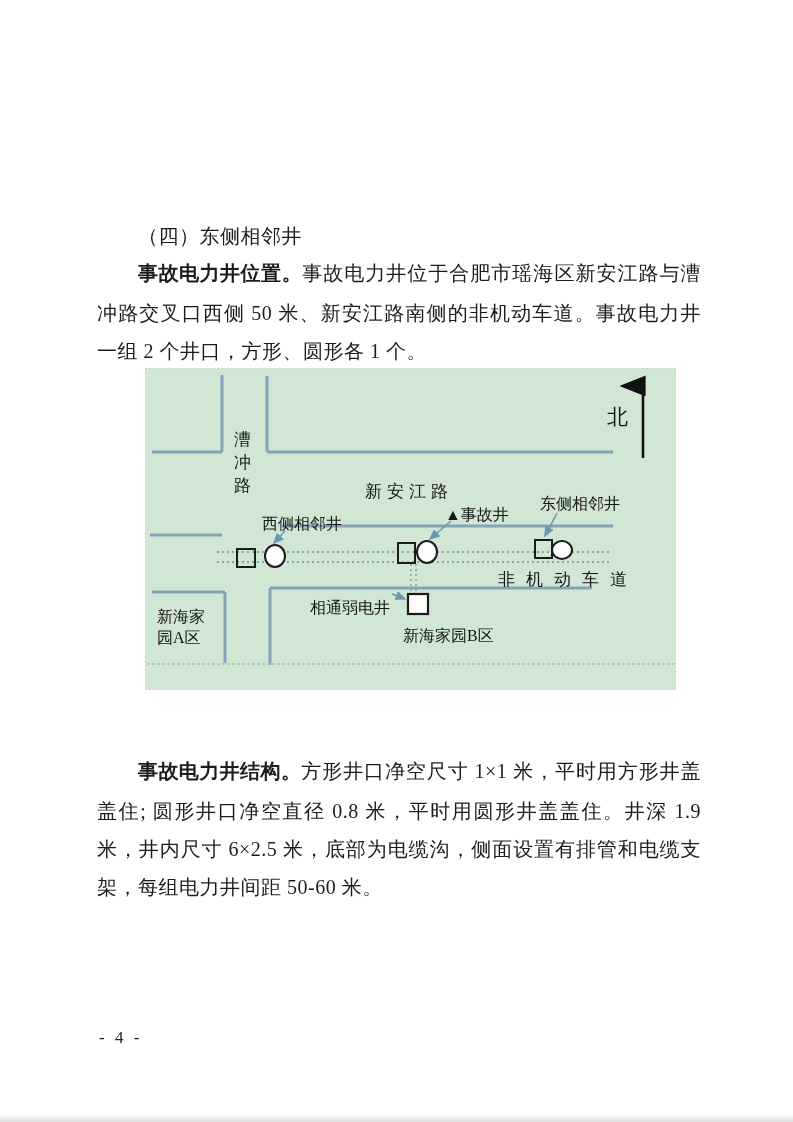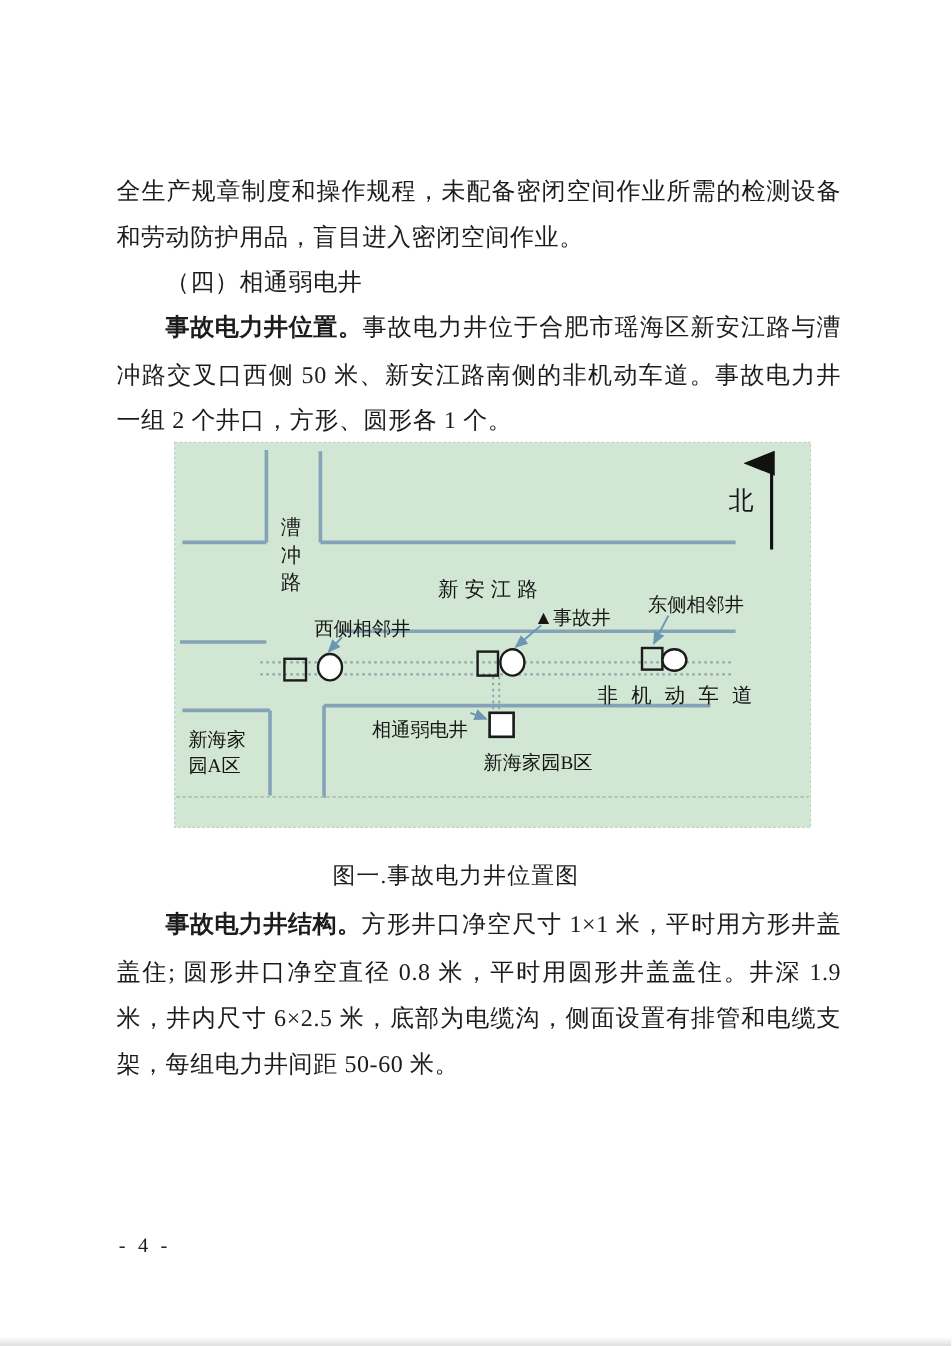--- a/index.html
+++ b/index.html
@@ -58,23 +58,22 @@
   svg text {
     font-family:"Liberation Serif", serif;
     fill:#161616;
   }
 </style>
 </head>
 <body>
 
 <div class="page">
 
-  <p class="body-text" style="top:141px">全生产规章制度和操作规程，未配备密闭空间作业所需的检测设备和劳动防护用品，盲目进入密闭空间作业。</p>
 
-  <p class="body-text indent" style="top:217px">（四）相通弱电井</p>
+  <p class="body-text indent" style="top:217px">（四）东侧相邻井</p>
 
   <p class="body-text indent" style="top:254px"><span class="lead">事故电力井位置。</span><span>事故电力井位于合肥市瑶海区新安江路与漕冲路交叉口西侧 50 米、新安江路南侧的非机动车道。事故电力井一组 2 个井口，方形、圆形各 1 个。</span></p>
 
   <div class="figure-box">
     <svg width="531" height="322" viewBox="0 0 531 322">
       <defs>
         <marker id="ah-blue" markerWidth="8" markerHeight="8" refX="6" refY="3" orient="auto">
           <path d="M0,0 L7,3 L0,6 Z" fill="#6d96b5"></path>
         </marker>
         <marker id="ah-black" markerWidth="10" markerHeight="12" refX="4" refY="9" orient="auto-start-reverse">
@@ -124,20 +123,19 @@
       <rect x="253" y="175" width="17" height="20" fill="none" stroke="#1b1b1b" stroke-width="2"></rect>
       <ellipse cx="282" cy="184" rx="10" ry="11" fill="#ffffff" stroke="#1b1b1b" stroke-width="2"></ellipse>
 
       <rect x="390" y="172" width="17" height="18" fill="none" stroke="#1b1b1b" stroke-width="2"></rect>
       <ellipse cx="417" cy="182" rx="10" ry="9" fill="#ffffff" stroke="#1b1b1b" stroke-width="2"></ellipse>
 
       <rect x="263" y="226" width="20" height="20" fill="#ffffff" stroke="#1b1b1b" stroke-width="2.2"></rect>
     </svg>
   </div>
 
-  <p class="caption">图一.事故电力井位置图</p>
 
   <p class="body-text indent" style="top:752px"><span class="lead">事故电力井结构。</span><span>方形井口净空尺寸 1×1 米，平时用方形井盖盖住; 圆形井口净空直径 0.8 米，平时用圆形井盖盖住。井深 1.9 米，井内尺寸 6×2.5 米，底部为电缆沟，侧面设置有排管和电缆支架，每组电力井间距 50-60 米。</span></p>
 
   <p class="page-num">- 4 -</p>
 
   <div class="bottom-edge"></div>
 </div>
 
 </body></html>

